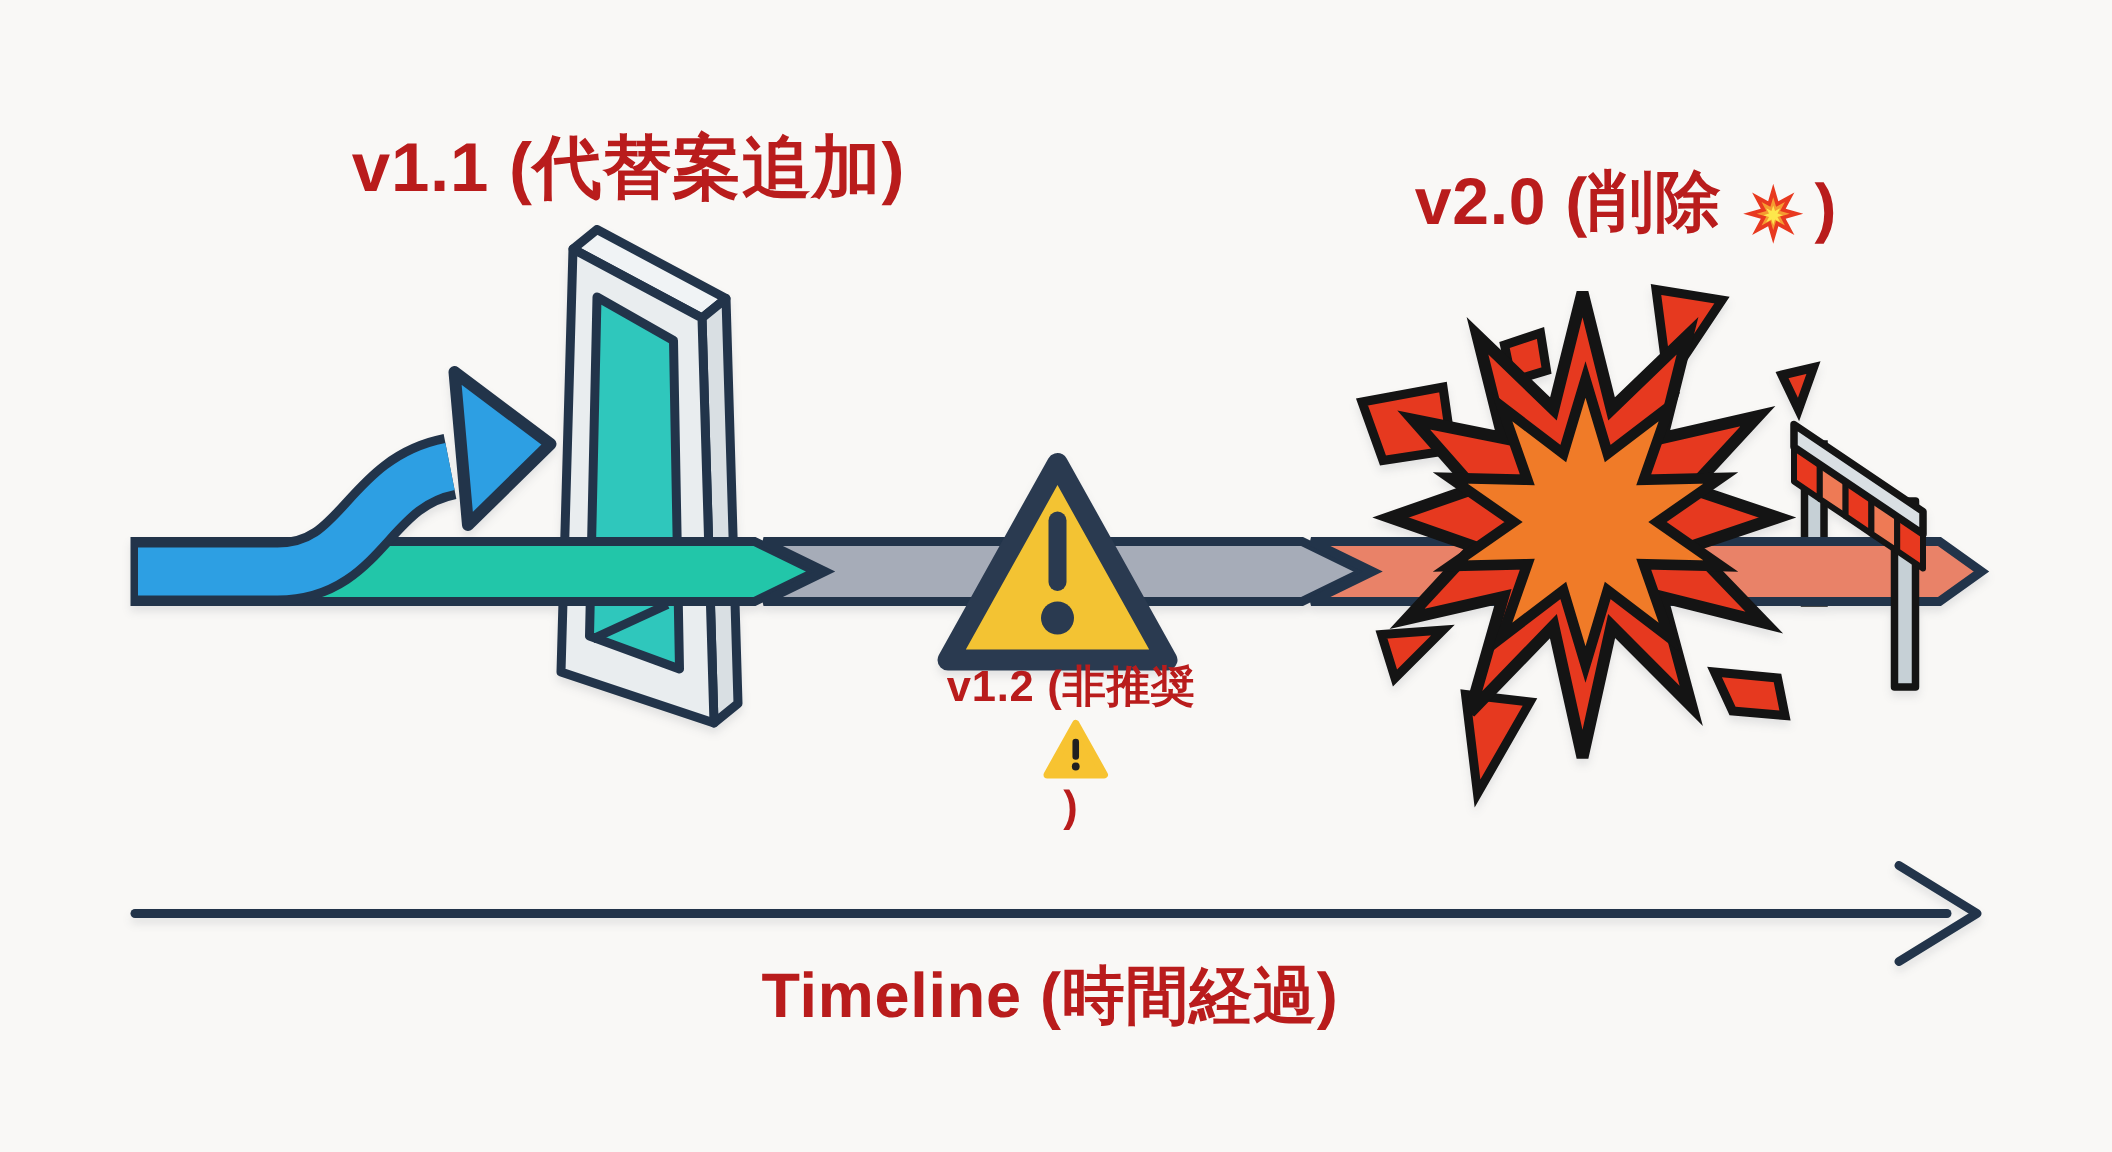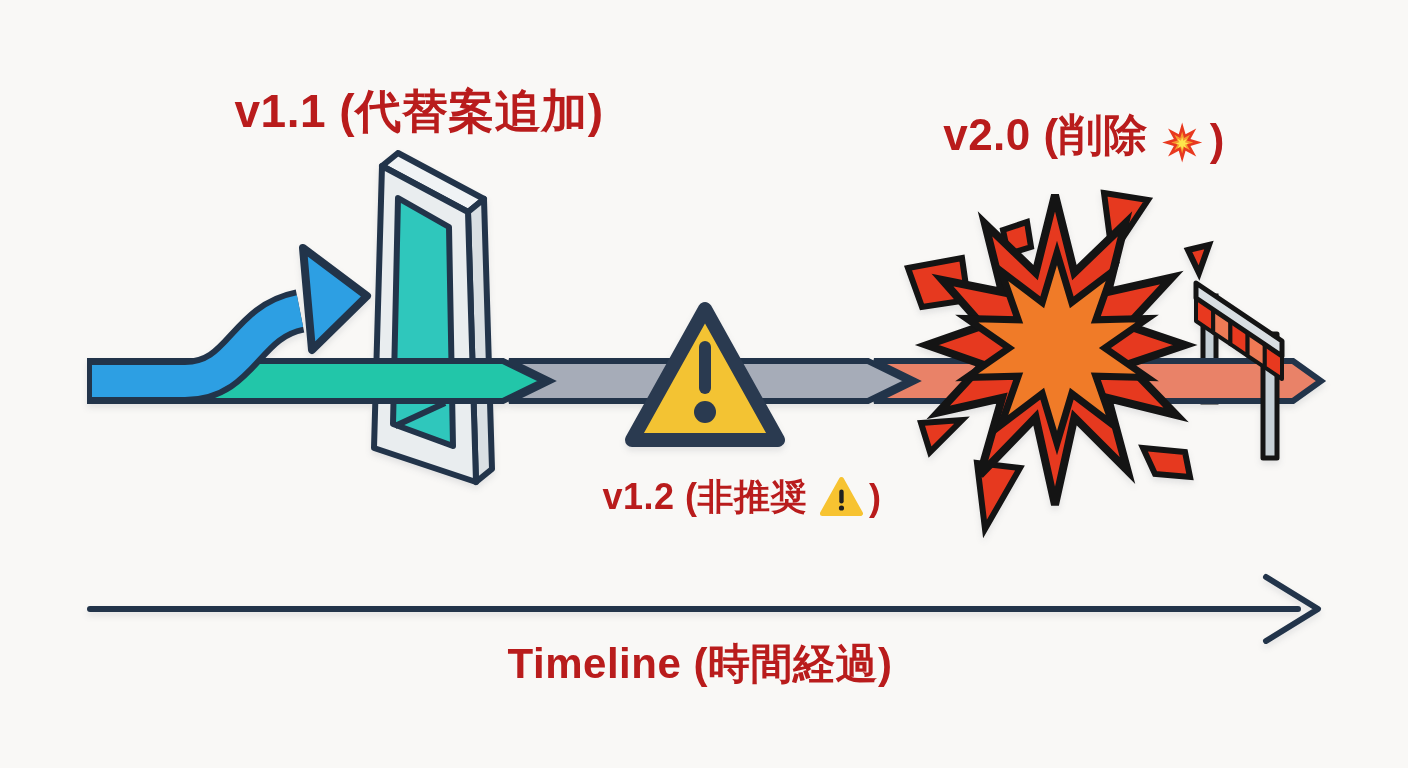--- a/index.html
+++ b/index.html
@@ -11,21 +11,21 @@
   .stage{position:relative;width:1408px;height:768px;background:#f9f8f6;}
   .illustration{position:absolute;left:0;top:0;
     filter:drop-shadow(0 4px 3px rgba(30,40,60,.10));}
   .label{
     position:absolute;transform:translate(-50%,-50%);
     font-weight:700;color:#b91c1c;white-space:nowrap;
     display:flex;align-items:center;letter-spacing:.5px;
   }
   .label-v11{left:419px;top:112px;font-size:46px;}
   .label-v20{left:1084px;top:135px;font-size:44px;align-items:flex-end;}
-  .label-v12{left:742px;top:497px;font-size:36px;}
+  .label-v12{left:714px;top:497px;font-size:29px;flex-direction:column;}
   .label-timeline{left:700px;top:664px;font-size:42px;}
   .emoji{display:inline-block;margin:0 6px 0 12px;vertical-align:middle;}
 </style>
 </head>
 <body>
 
 <div class="stage">
 
   <svg class="illustration" width="1408" height="768" viewBox="0 0 1408 768">
 

